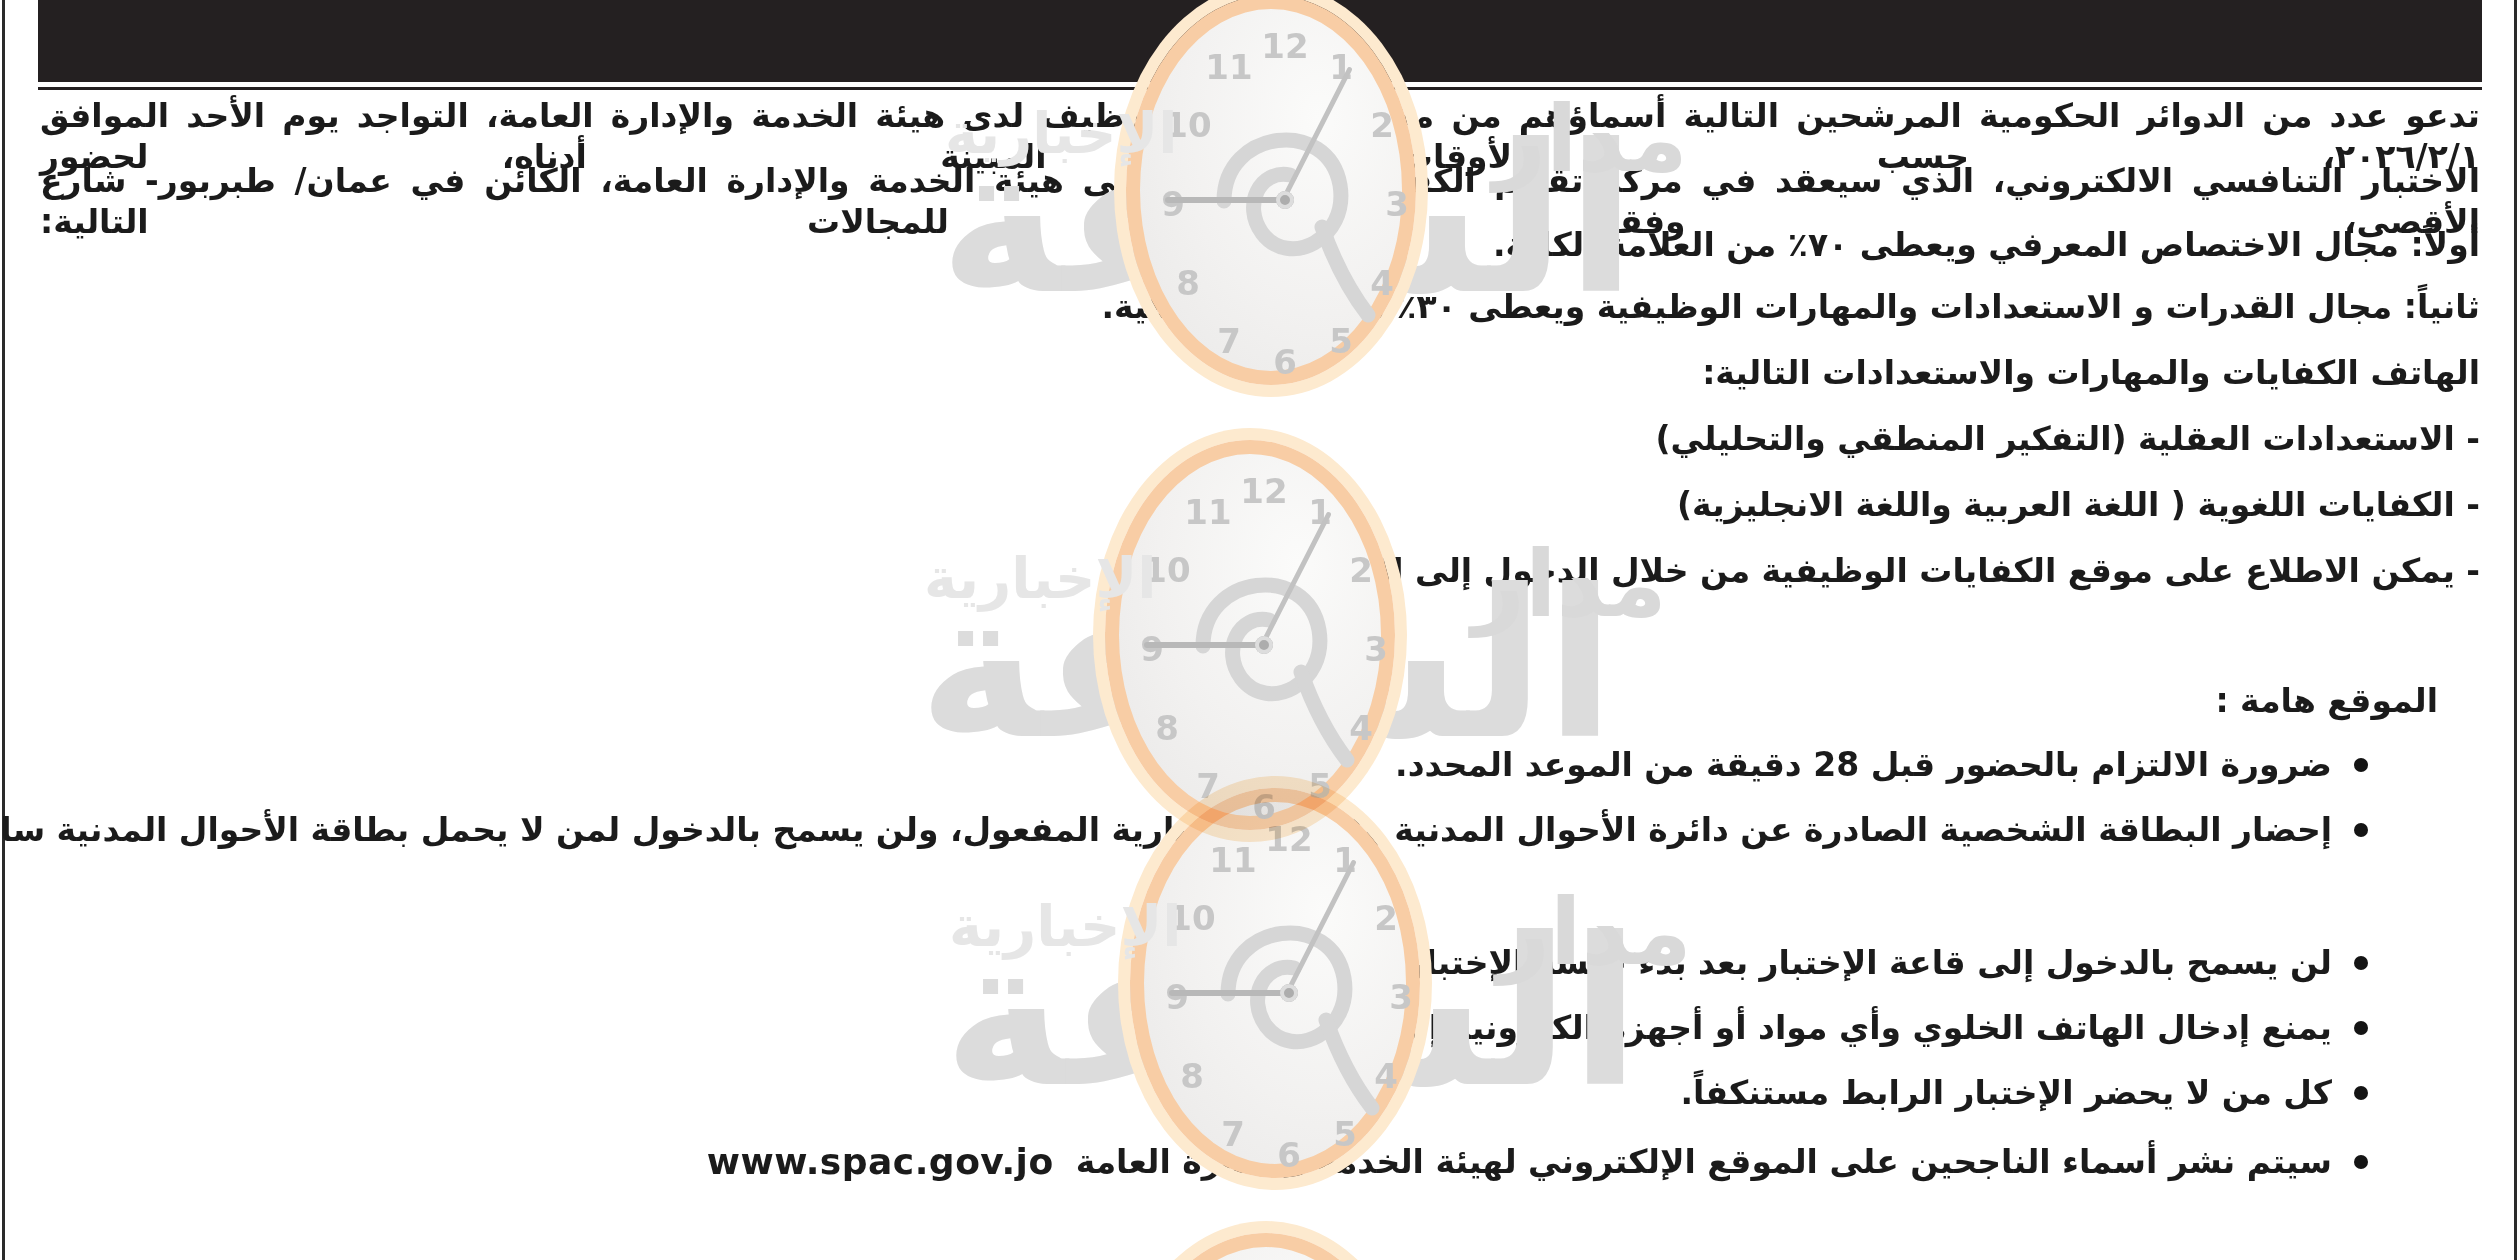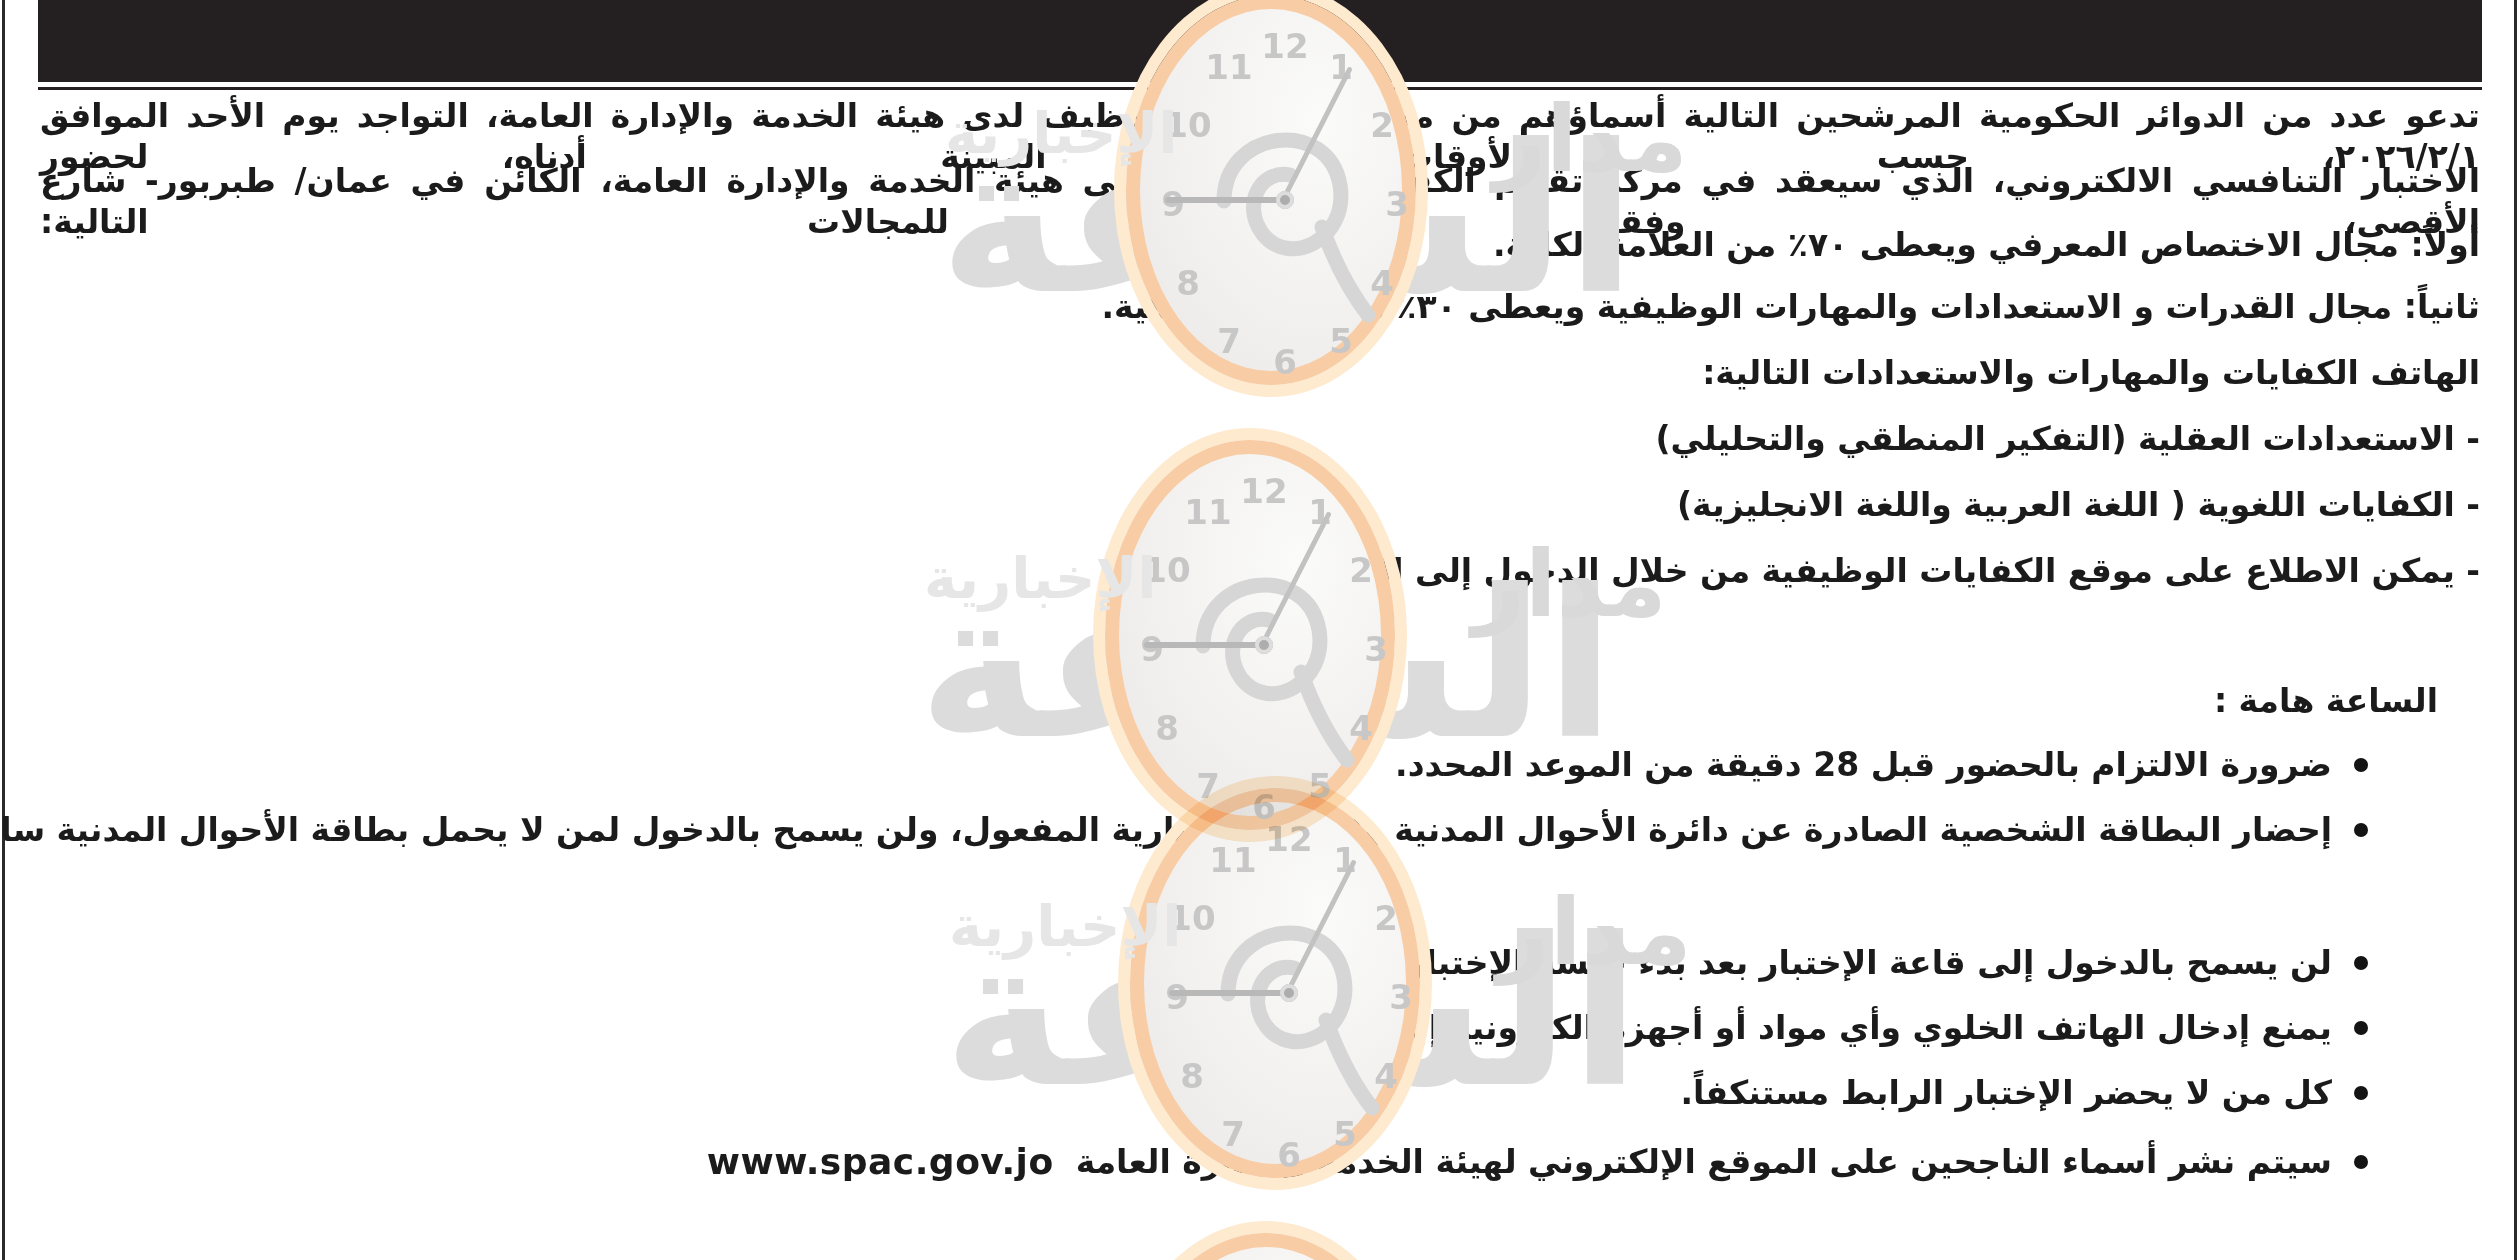--- a/index.html
+++ b/index.html
@@ -91,21 +91,21 @@
 
   <main class="content">
     <p class="line justify" style="top:95px">تدعو عدد من الدوائر الحكومية المرشحين التالية أسماؤهم من مخزون طلبات التوظيف لدى هيئة الخدمة والإدارة العامة، التواجد يوم الأحد الموافق ٢٠٢٦/٢/١، حسب الأوقات المبينة أدناه، لحضور</p>
     <p class="line justify" style="top:160px">الاختبار التنافسي الالكتروني، الذي سيعقد في مركز تقييم الكفايات في مقر مبنى هيئة الخدمة والإدارة العامة، الكائن في عمان/ طبربور- شارع الأقصى، وفقا للمجالات التالية:</p>
     <p class="line" style="top:224px">أولاً: مجال الاختصاص المعرفي ويعطى ٧٠٪ من العلامة الكلية.</p>
     <p class="line" style="top:286px">ثانياً: مجال القدرات و الاستعدادات والمهارات الوظيفية ويعطى ٣٠٪ من العلامة الكلية.</p>
     <p class="line" style="top:352px">الهاتف الكفايات والمهارات والاستعدادات التالية:</p>
     <p class="line" style="top:418px">- الاستعدادات العقلية (التفكير المنطقي والتحليلي)</p>
     <p class="line" style="top:484px">- الكفايات اللغوية ( اللغة العربية واللغة الانجليزية)</p>
     <p class="line" style="top:550px">- يمكن الاطلاع على موقع الكفايات الوظيفية من خلال الدخول إلى الرابط الآتي:</p>
-    <p class="line notes-title" style="top:680px">الساعة هامة :</p>
+    <p class="line notes-title" style="top:680px">الموقع هامة :</p>
 
     <div class="note" style="top:745px">
       <span class="dot"></span>
       <span>ضرورة الالتزام بالحضور قبل 28 دقيقة من الموعد المحدد.</span>
     </div>
     <div class="note" style="top:810px">
       <span class="dot"></span>
       <span>إحضار البطاقة الشخصية الصادرة عن دائرة الأحوال المدنية والجوازات سارية المفعول، ولن يسمح بالدخول لمن لا يحمل بطاقة الأحوال المدنية سارية المفعول.</span>
     </div>
     <div class="note" style="top:943px">

